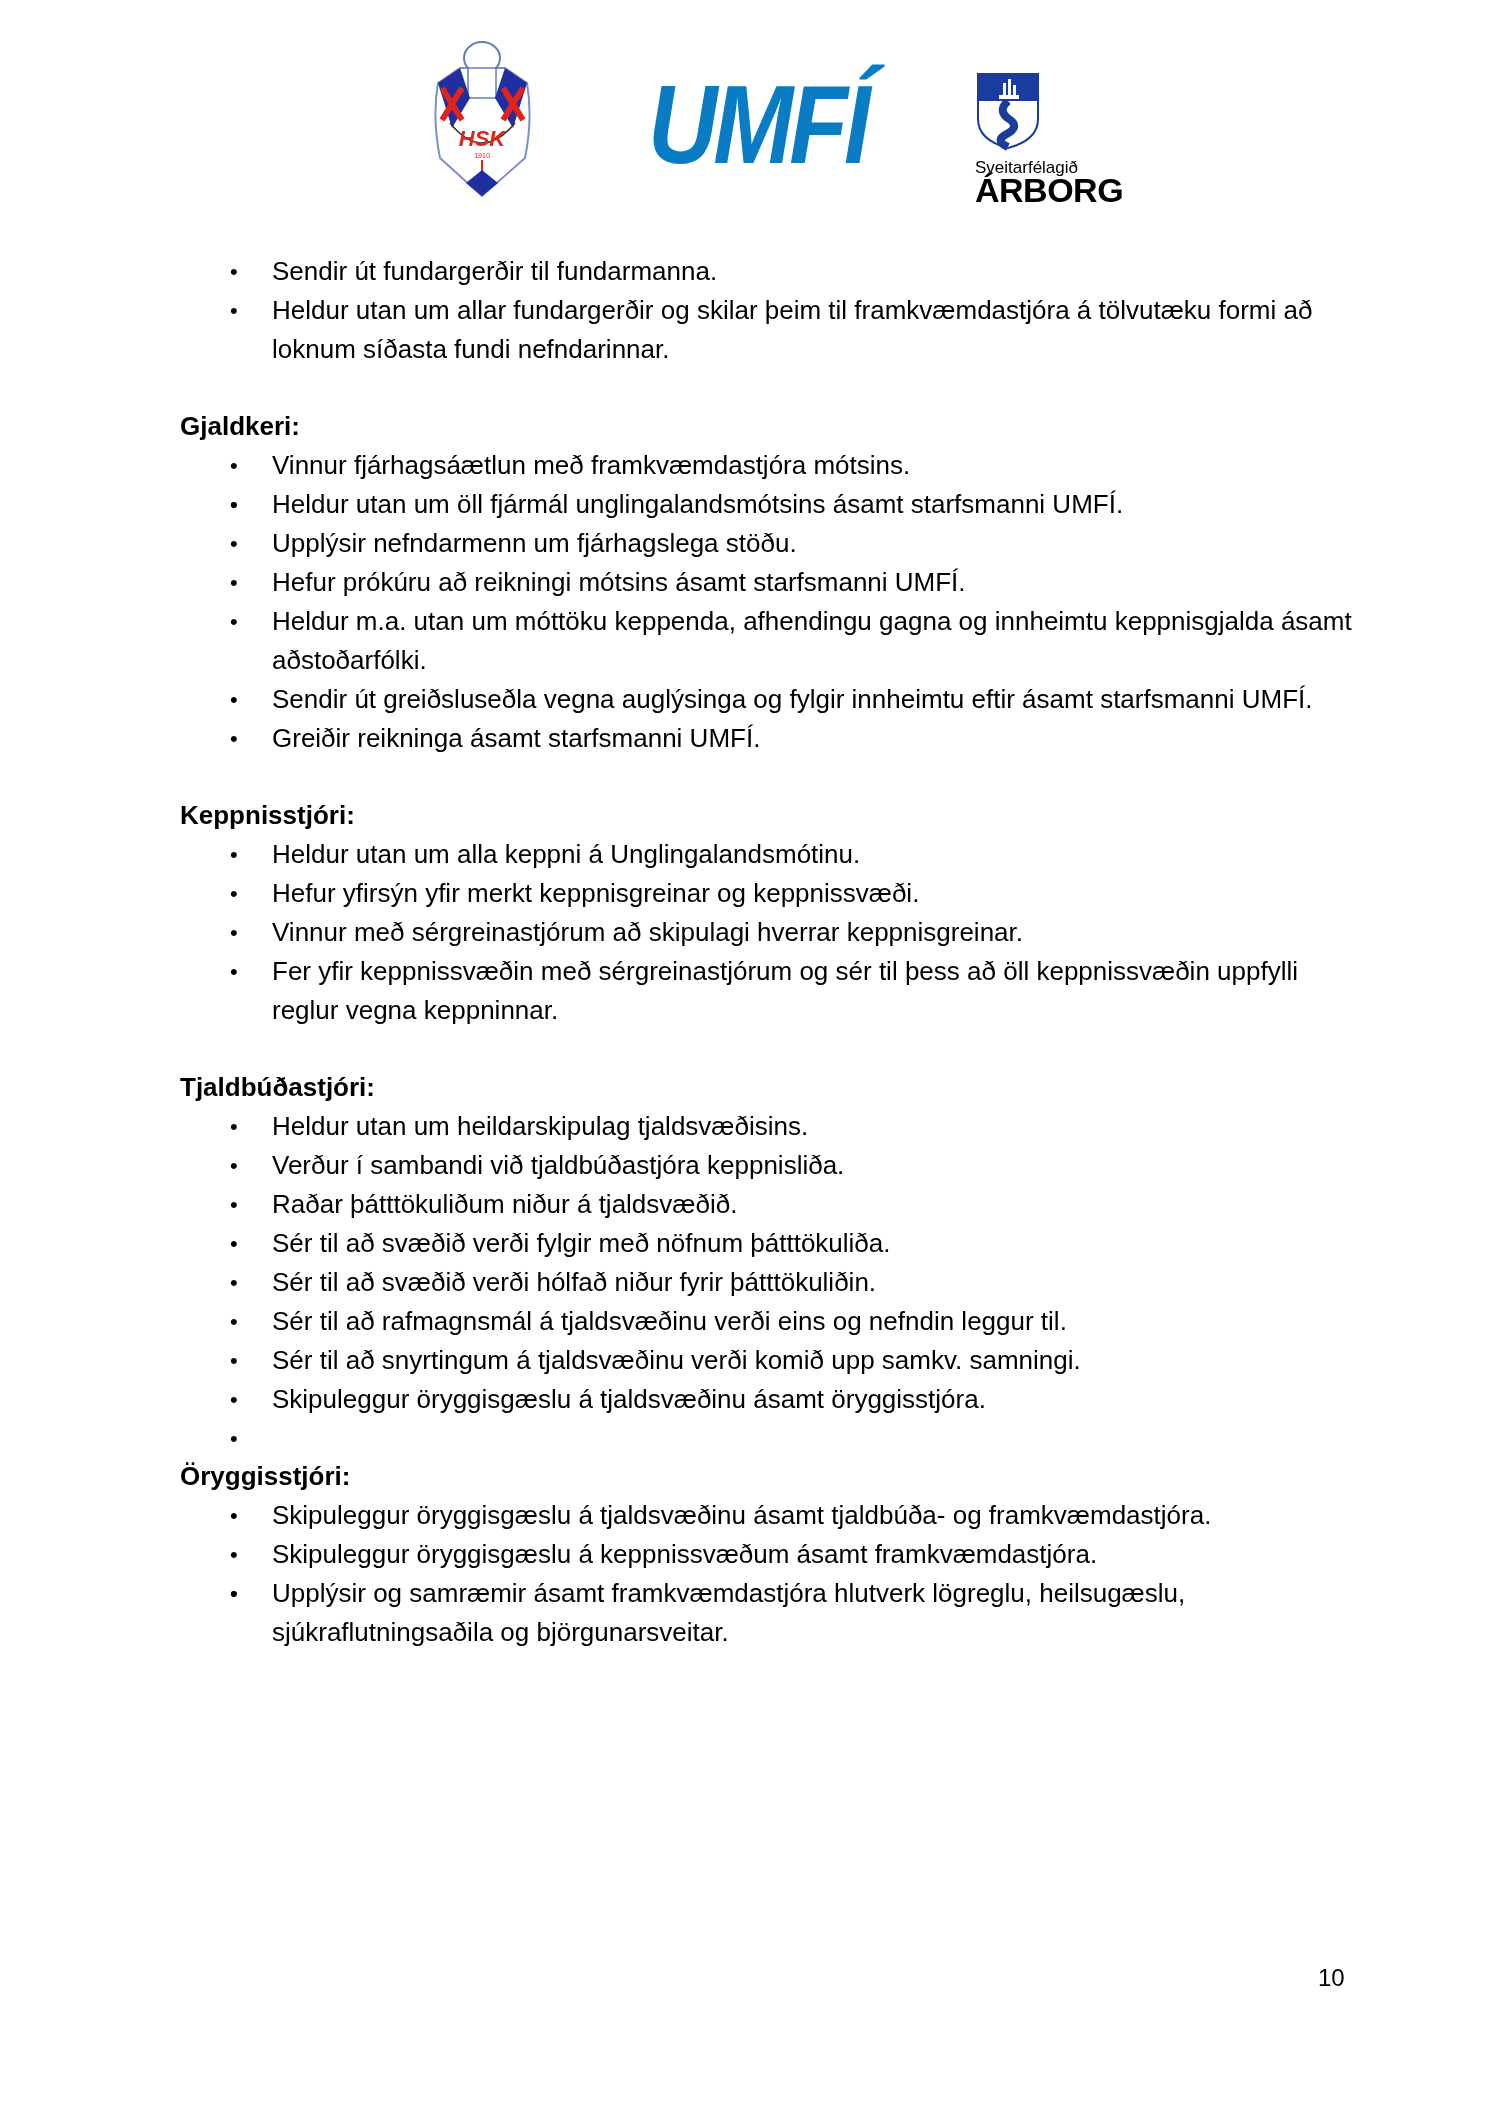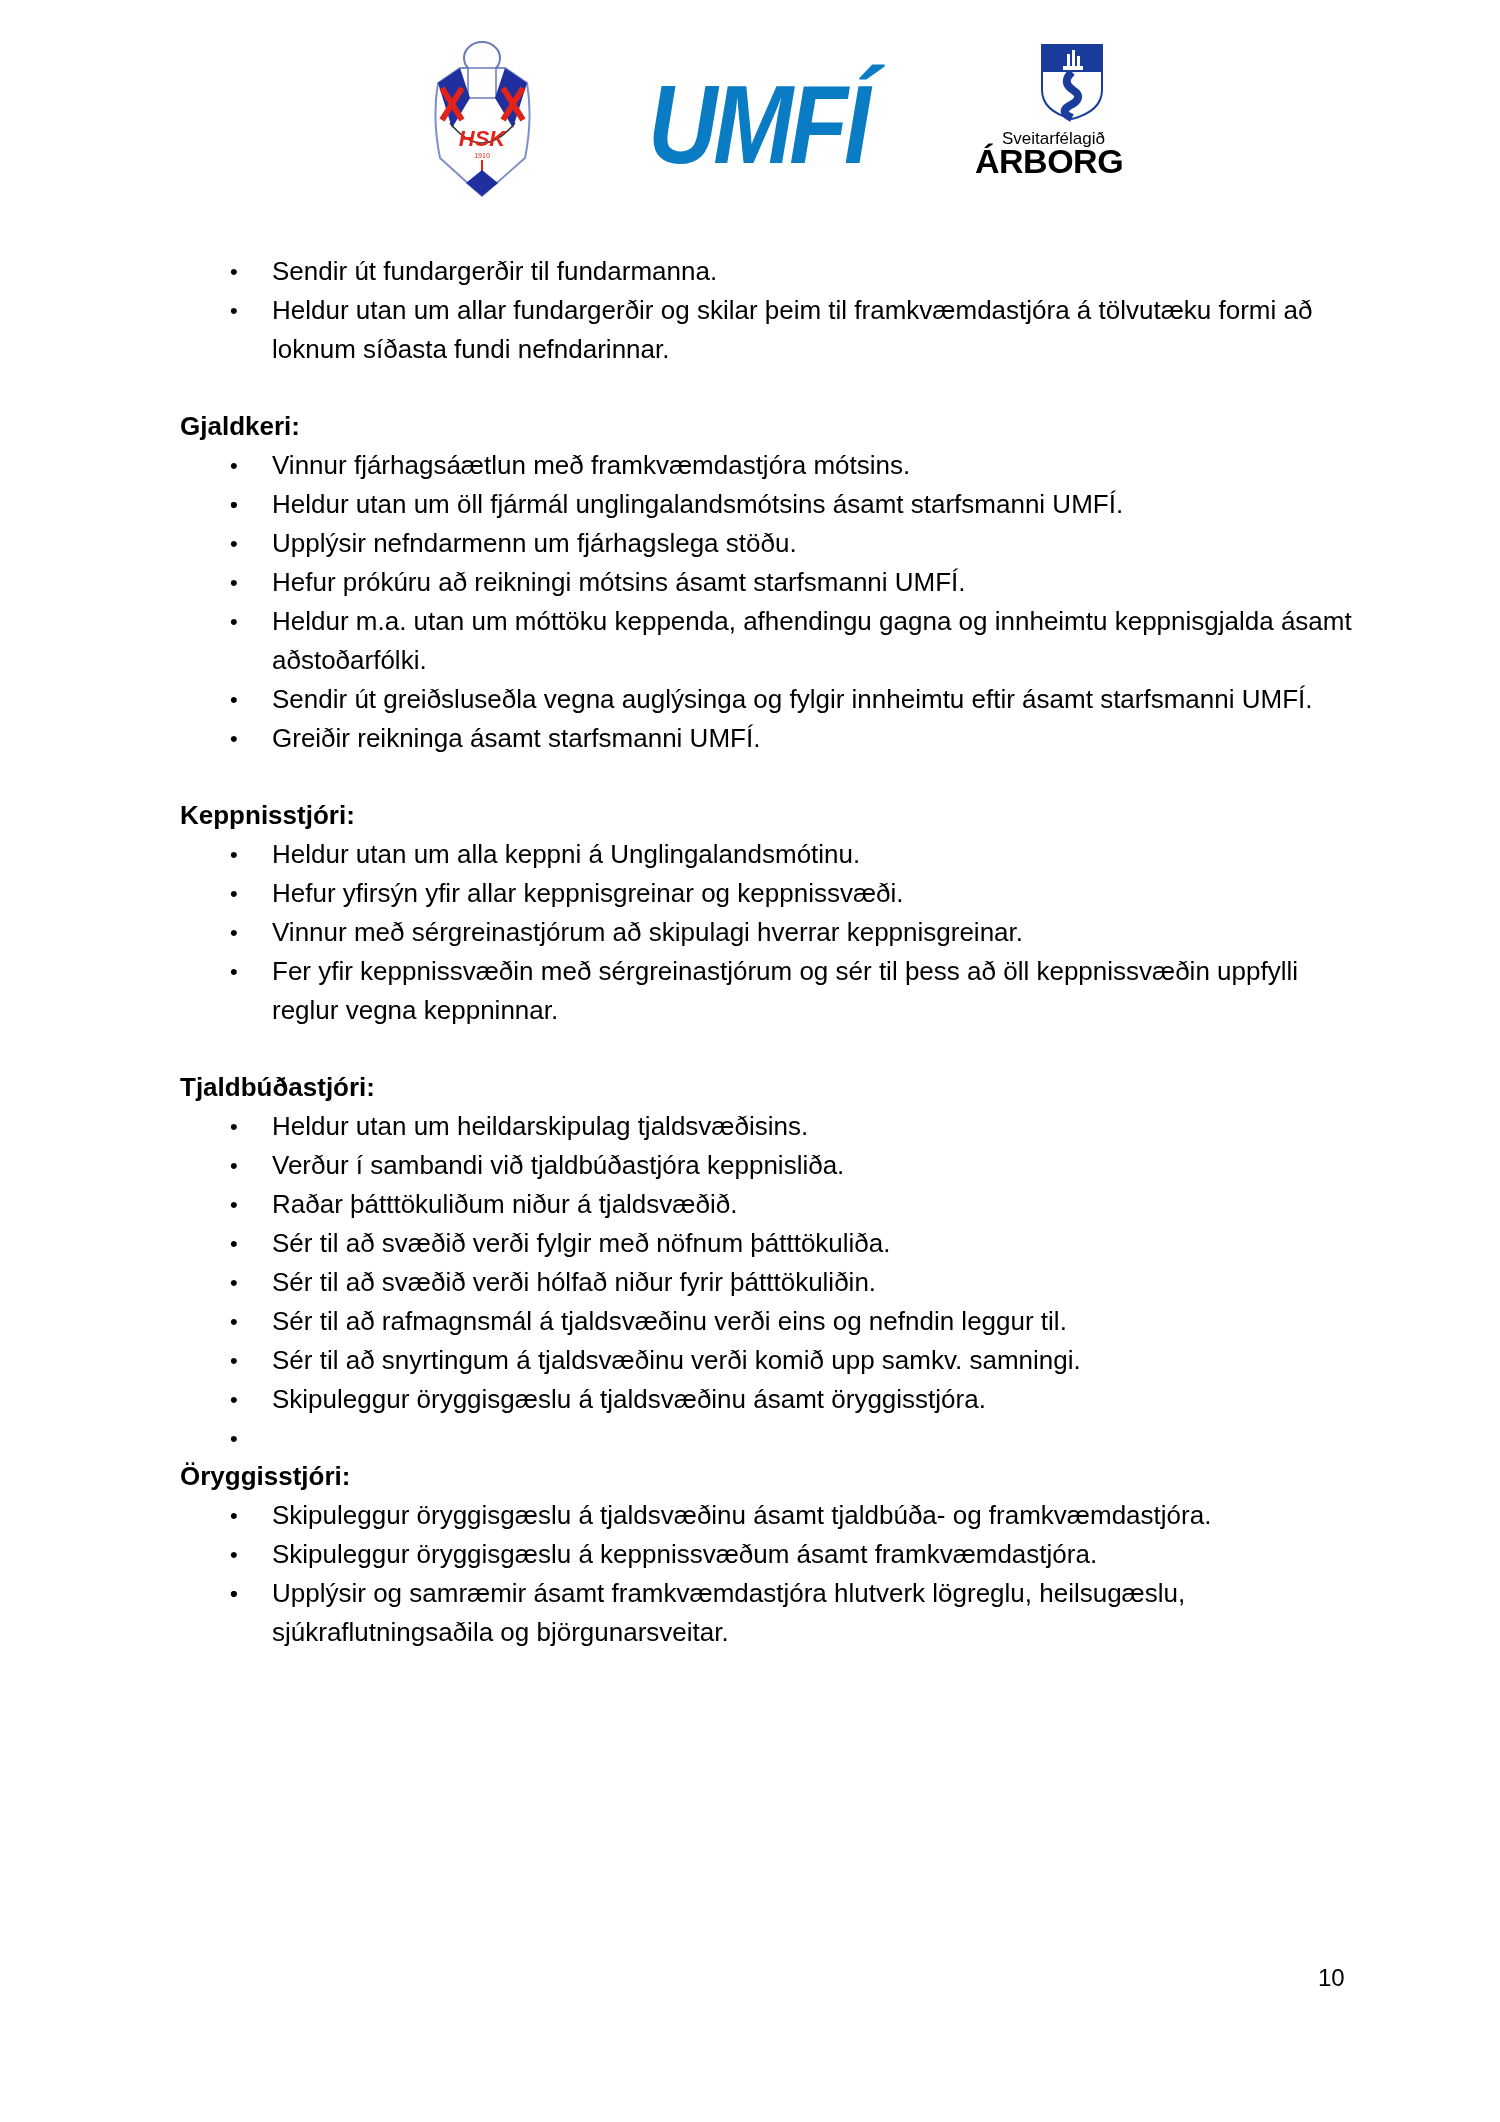--- a/index.html
+++ b/index.html
@@ -5,21 +5,21 @@
   html, body { margin: 0; padding: 0; background: #ffffff; }
   body { width: 1500px; height: 2122px; position: relative; overflow: hidden;
          font-family: "Liberation Sans", sans-serif; color: #000; }
   .logos { position: absolute; top: 38px; left: 0; width: 1284px; height: 170px; }
   .logo { position: absolute; }
   .logo-hsk { left: 430px; top: 0; width: 105px; height: 160px; }
   .logo-umfi { left: 648px; top: 30px; width: 200px; height: 100px;
                font-family: "Liberation Sans", sans-serif; font-weight: bold; font-style: italic;
                font-size: 96px; line-height: 100px; color: #0a7cc4; letter-spacing: -4px;
                transform: scaleY(1.15); transform-origin: top left; }
-  .logo-arborg { left: 975px; top: 4px; width: 130px; height: 140px; text-align: right; }
+  .logo-arborg { left: 975px; top: 33px; width: 130px; height: 140px; text-align: left; }
   .arborg-small { font-size: 17px; line-height: 18px; margin-top: 4px; }
   .arborg-big { font-size: 34px; font-weight: bold; line-height: 26px; letter-spacing: -0.5px; }
   .content { position: absolute; left: 180px; top: 252px; width: 1180px; }
   .section-heading { font-weight: bold; font-size: 26px; line-height: 39px; margin: 0; }
   ul { list-style: none; margin: 0; padding: 0; }
   li { position: relative; padding-left: 92px; font-size: 26px; line-height: 39px; }
   li .bullet { position: absolute; left: 50px; top: 0; font-size: 22px; }
   .gap { height: 38px; }
   .page-number { position: absolute; left: 1318px; top: 1964px;
                  font-family: "Liberation Sans", sans-serif; font-size: 24px; }
@@ -77,21 +77,21 @@
     <li><span class="bullet">•</span><span>Hefur prókúru að reikningi mótsins ásamt starfsmanni UMFÍ.</span></li>
     <li><span class="bullet">•</span><span>Heldur m.a. utan um móttöku keppenda, afhendingu gagna og innheimtu keppnisgjalda ásamt aðstoðarfólki.</span></li>
     <li><span class="bullet">•</span><span>Sendir út greiðsluseðla vegna auglýsinga og fylgir innheimtu eftir ásamt starfsmanni UMFÍ.</span></li>
     <li><span class="bullet">•</span><span>Greiðir reikninga ásamt starfsmanni UMFÍ.</span></li>
   </ul>
   <div class="gap"></div>
 
   <h3 class="section-heading">Keppnisstjóri:</h3>
   <ul>
     <li><span class="bullet">•</span><span>Heldur utan um alla keppni á Unglingalandsmótinu.</span></li>
-    <li><span class="bullet">•</span><span>Hefur yfirsýn yfir allar keppnisgreinar og keppnissvæði.</span></li>
+    <li><span class="bullet">•</span><span>Hefur yfirsýn yfir merkt keppnisgreinar og keppnissvæði.</span></li>
     <li><span class="bullet">•</span><span>Vinnur með sérgreinastjórum að skipulagi hverrar keppnisgreinar.</span></li>
     <li><span class="bullet">•</span><span>Fer yfir keppnissvæðin með sérgreinastjórum og sér til þess að öll keppnissvæðin uppfylli reglur vegna keppninnar.</span></li>
   </ul>
   <div class="gap"></div>
 
   <h3 class="section-heading">Tjaldbúðastjóri:</h3>
   <ul>
     <li><span class="bullet">•</span><span>Heldur utan um heildarskipulag tjaldsvæðisins.</span></li>
     <li><span class="bullet">•</span><span>Verður í sambandi við tjaldbúðastjóra keppnisliða.</span></li>
     <li><span class="bullet">•</span><span>Raðar þátttökuliðum niður á tjaldsvæðið.</span></li>

